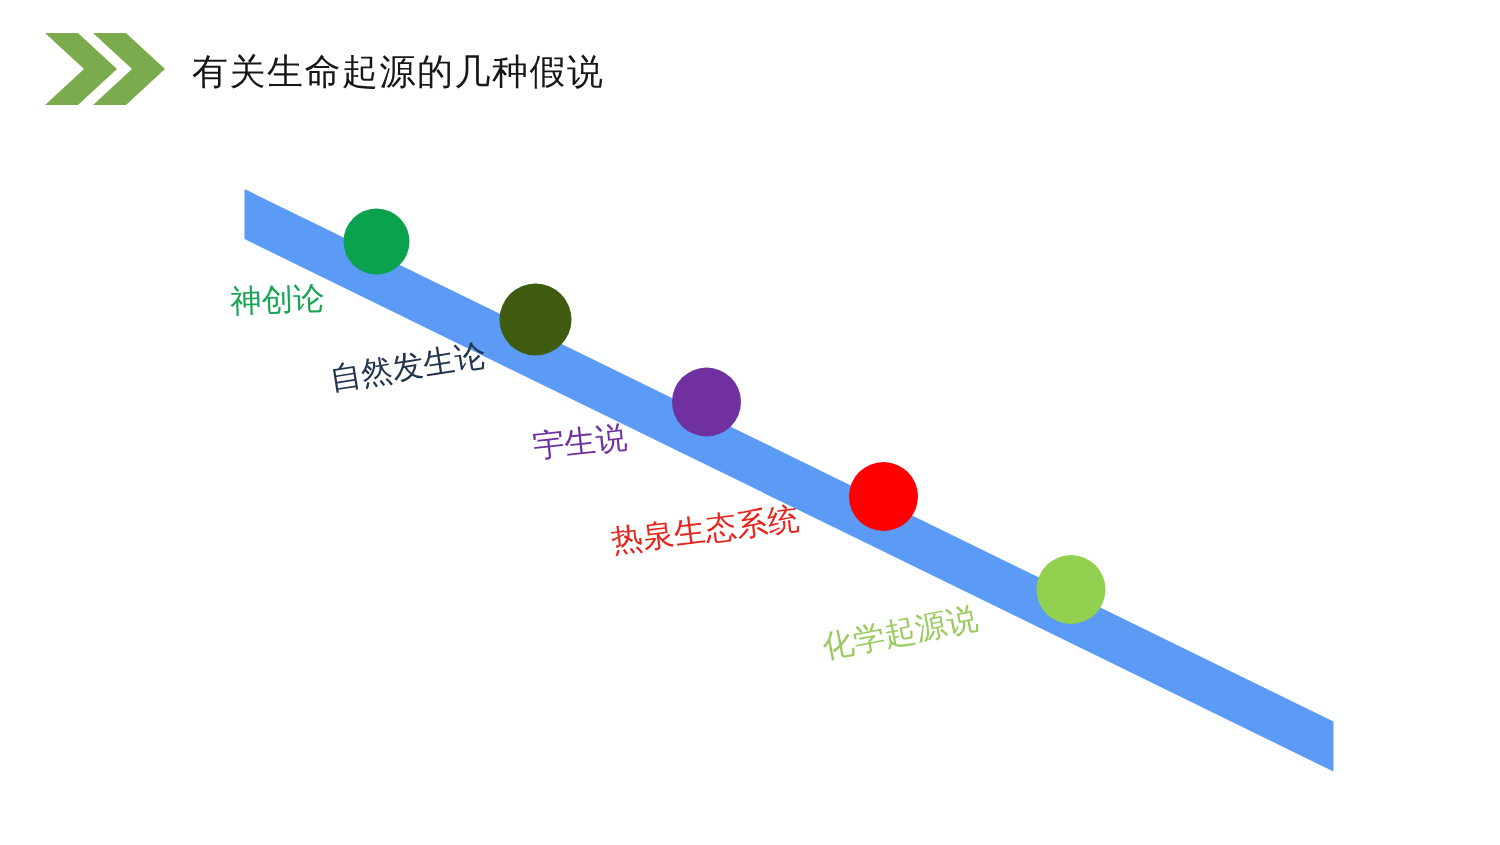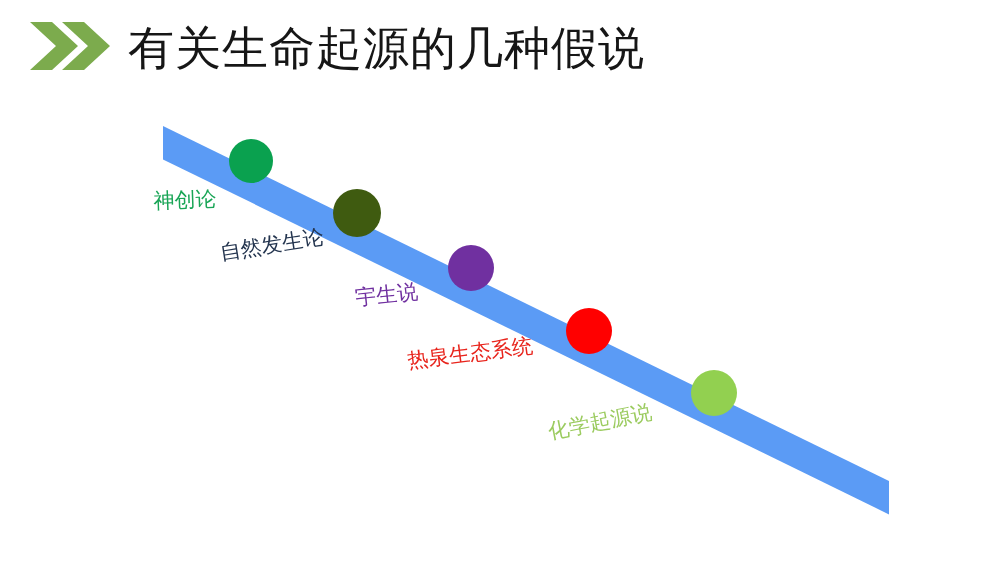--- a/index.html
+++ b/index.html
@@ -30,21 +30,21 @@
     position: absolute;
     left: 28px;
     top: 20px;
     width: 82px;
     height: 52px;
   }
   .title-text {
     position: absolute;
     left: 128px;
     top: 26px;
-    font-size: 46px;
+    font-size: 24px;
     line-height: 44px;
     color: #161616;
     letter-spacing: 1px;
     white-space: nowrap;
     font-family: "DejaVu Sans", "Liberation Sans", sans-serif;
   }
 
   
   .diagram {
     position: absolute;

